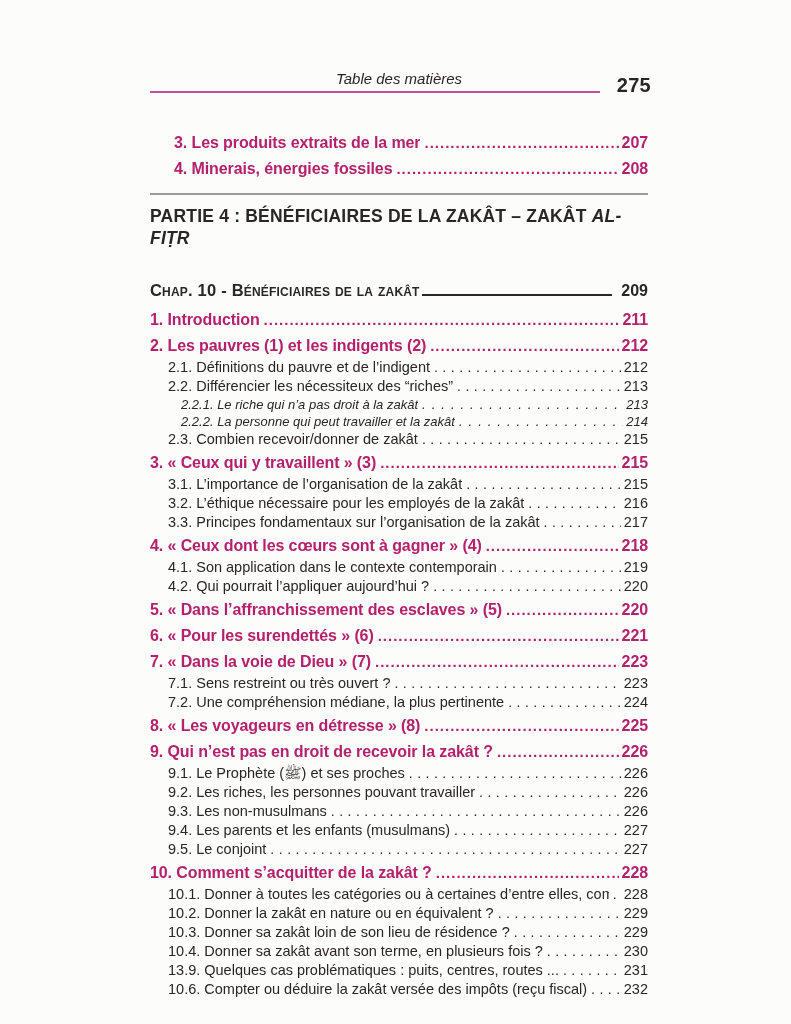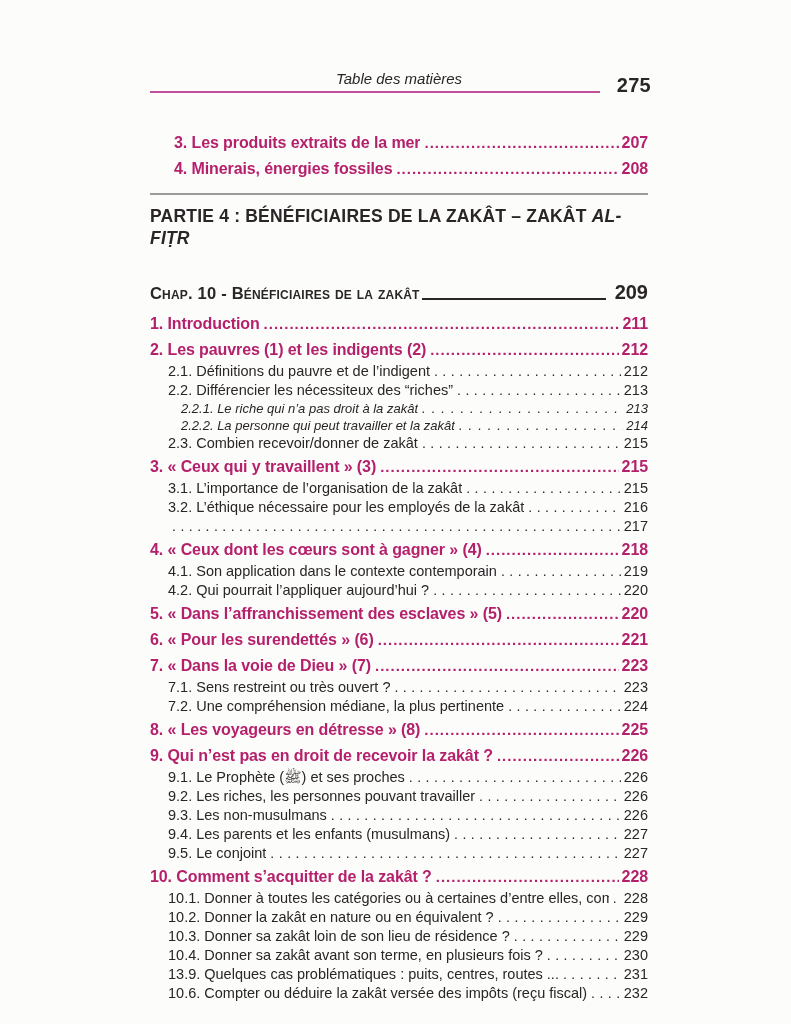--- a/index.html
+++ b/index.html
@@ -60,21 +60,21 @@
 
   .chap-row{
     margin-top:32px;display:flex;align-items:baseline;
     font-weight:bold;color:var(--text);
   }
   .chap-label{font-size:16.5px;font-variant:small-caps;white-space:nowrap;letter-spacing:.2px;}
   .chap-rule{
     flex:1;align-self:flex-end;height:0;
     border-bottom:2px solid var(--text);margin:0 9px 4px 2px;
   }
-  .chap-page{font-size:20px;white-space:nowrap;}
+  .chap-page{font-size:16px;white-space:nowrap;}
 
   #toc-list{margin-top:7px;}
   #toc-list .l1{margin-top:1px;}
 </style>
 </head>
 <body style="--accent: #b5206c; --accent-line: #c0509a; --separator: #9b9b9b; --text: #2a2527;">
 
 <div class="sheet">
 
   <div class="header">
@@ -153,20 +153,21 @@
         <span class="label">3.1. L’importance de l’organisation de la zakât</span>
         <span class="dots"></span>
         <span class="page">215</span>
       </div>
       <div class="row l2">
         <span class="label">3.2. L’éthique nécessaire pour les employés de la zakât</span>
         <span class="dots"></span>
         <span class="page">216</span>
       </div>
       <div class="row l2">
+        <span class="label">3.3. Principes fondamentaux sur l’organisation de la zakât</span>
         <span class="dots"></span>
         <span class="page">217</span>
       </div>
       <div class="row l1">
         <span class="label">4. « Ceux dont les cœurs sont à gagner » (4)</span>
         <span class="dots"></span>
         <span class="page">218</span>
       </div>
       <div class="row l2">
         <span class="label">4.1. Son application dans le contexte contemporain</span>

